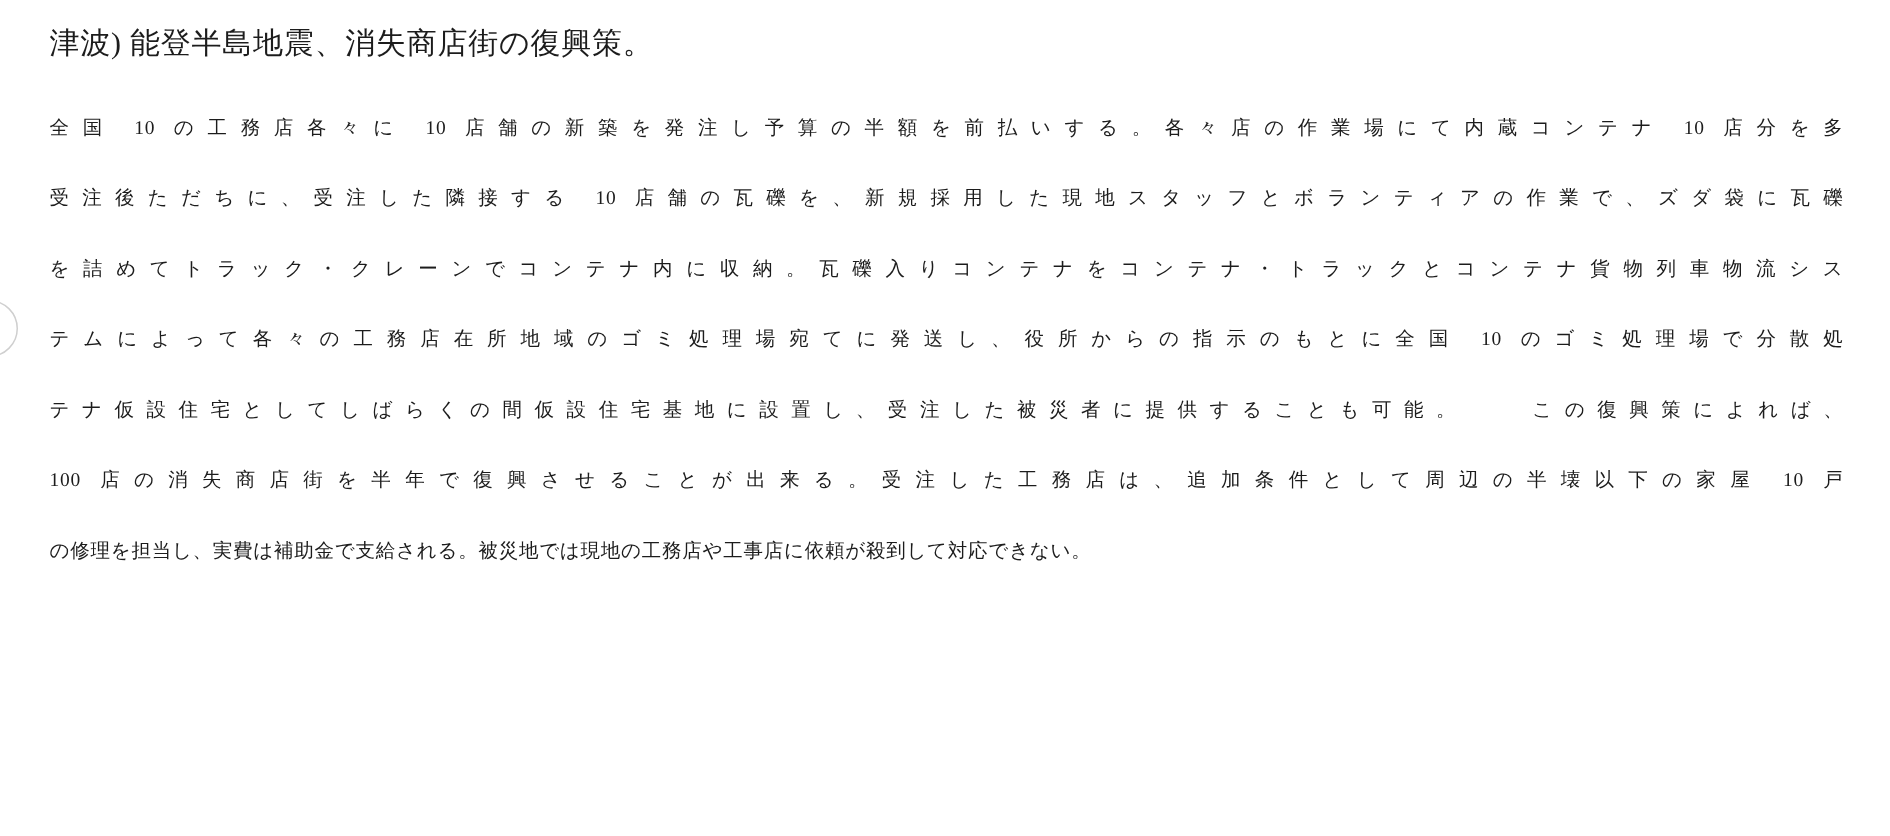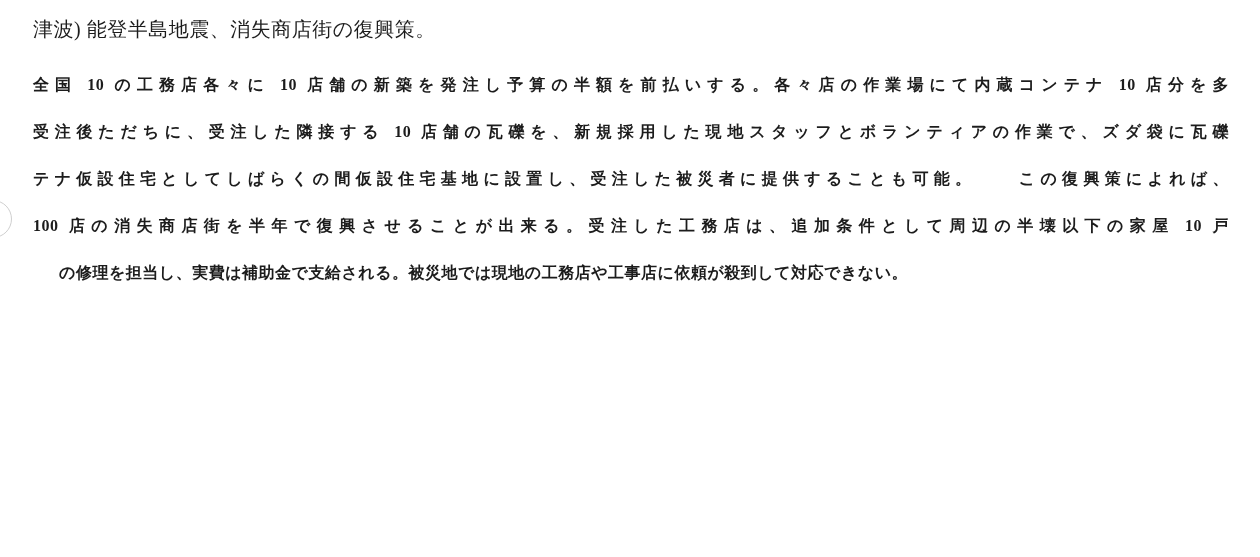--- a/index.html
+++ b/index.html
@@ -29,32 +29,30 @@
     text-align: left;
     white-space: pre-wrap;
     letter-spacing: 0.5px;
   }
   .paragraph {
     margin-top: 8px;
     width: 1196px;
   }
   .text-line {
     width: 1196px;
-    font-size: 16px;
+    font-size: 13px;
     line-height: 47px;
     text-align: justify;
     text-align-last: justify;
     text-justify: inter-ideograph;
     white-space: pre-wrap;
     letter-spacing: 0.5px;
-    font-weight: bold;
   }
   .text-line.last {
     text-align-last: left;
-    margin-left: 26px;
   }
   .edge-circle-artifact {
     position: absolute;
     left: -26px;
     top: 200px;
     width: 36px;
     height: 36px;
     border: 1.5px solid #cfcfcf;
     border-radius: 50%;
     background: transparent;
@@ -66,18 +64,20 @@
 
 <div class="page">
 
   <div class="edge-circle-artifact"></div>
 
   <div class="title-line">津波) 能登半島地震、消失商店街の復興策。</div>
 
   <div class="paragraph">
     <div class="text-line">全国 10 の工務店各々に 10 店舗の新築を発注し予算の半額を前払いする。各々店の作業場にて内蔵コンテナ 10 店分を多</div>
     <div class="text-line">受注後ただちに、受注した隣接する 10 店舗の瓦礫を、新規採用した現地スタッフとボランティアの作業で、ズダ袋に瓦礫</div>
+    <div class="text-line">を詰めてトラック・クレーンでコンテナ内に収納。瓦礫入りコンテナをコンテナ・トラックとコンテナ貨物列車物流シス</div>
+    <div class="text-line">テムによって各々の工務店在所地域のゴミ処理場宛てに発送し、役所からの指示のもとに全国 10 のゴミ処理場で分散処</div>
     <div class="text-line">テナ仮設住宅としてしばらくの間仮設住宅基地に設置し、受注した被災者に提供することも可能。　　この復興策によれば、</div>
     <div class="text-line">100 店の消失商店街を半年で復興させることが出来る。受注した工務店は、追加条件として周辺の半壊以下の家屋 10 戸</div>
     <div class="text-line last">の修理を担当し、実費は補助金で支給される。被災地では現地の工務店や工事店に依頼が殺到して対応できない。</div>
   </div>
 
 </div>
 
 </body></html>

